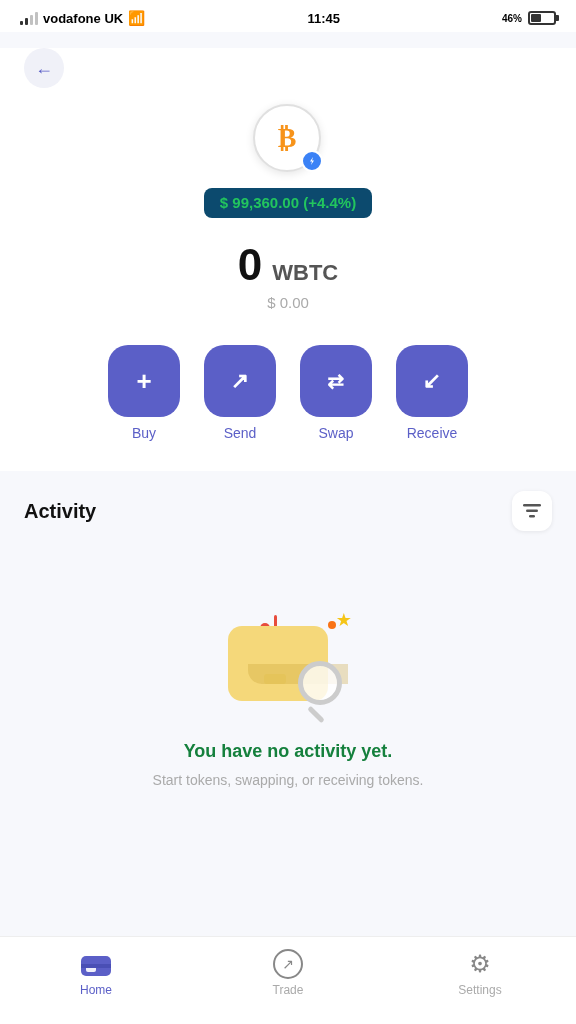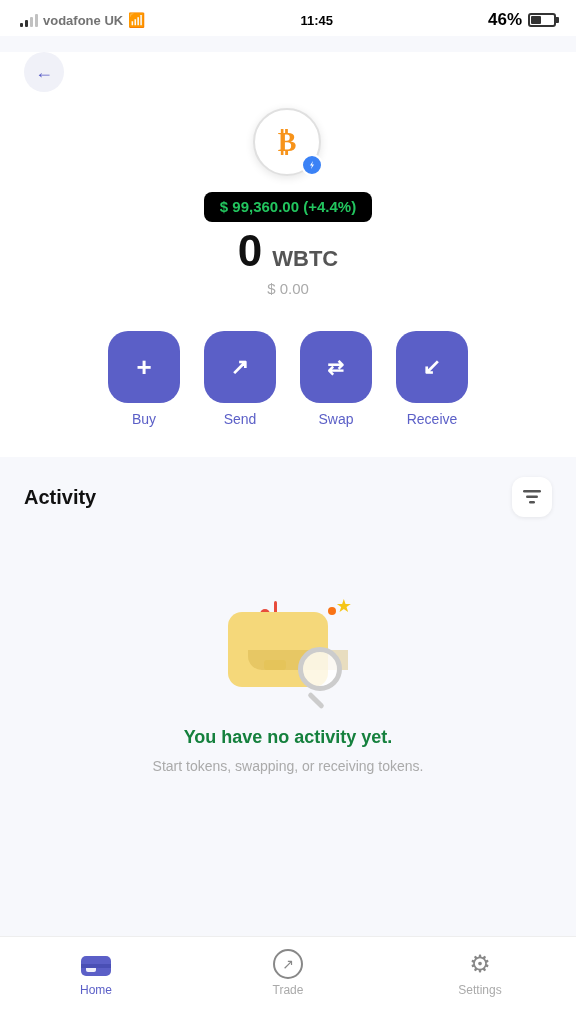--- a/index.html
+++ b/index.html
@@ -20,21 +20,21 @@
       align-items: center;
       padding: 10px 20px 6px;
       background: #fff;
     }
     .status-left {
       display: flex;
       align-items: center;
       gap: 5px;
       font-size: 13px;
       font-weight: 600;
-      color: #737373;
+      color: #000000;
       justify-content: space-between;
     }
     .signal-bars {
       display: flex;
       align-items: flex-end;
       gap: 2px;
       height: 14px;
     }
     .signal-bar {
       width: 3px;
@@ -46,21 +46,21 @@
     }
     .status-center {
       font-size: 13px;
       font-weight: 700;
       color: #000;
     }
     .status-right {
       display: flex;
       align-items: center;
       gap: 6px;
-      font-size: 17px;
+      font-size: 10px;
       font-weight: 600;
       color: #000;
     }
     .battery {
       width: 28px;
       height: 14px;
       border: 2px solid #333;
       border-radius: 3px;
       position: relative;
       display: flex;
@@ -152,24 +152,24 @@
       border: 2px solid #fff;
       display: flex;
       align-items: center;
       justify-content: center;
       color: #fff;
       font-size: 11px;
       font-weight: bold;
     }
 
     .price-badge {
-      background: #000000;
+      background: #0c4a6e;
       border-radius: 8px;
       padding: 6px 16px;
-      margin-bottom: 4px;
+      margin-bottom: 22px;
     }
     .price-badge-text {
       color: #22c55e;
       font-size: 15px;
       font-weight: 600;
     }
 
     .balance-row {
       display: flex;
       align-items: baseline;

